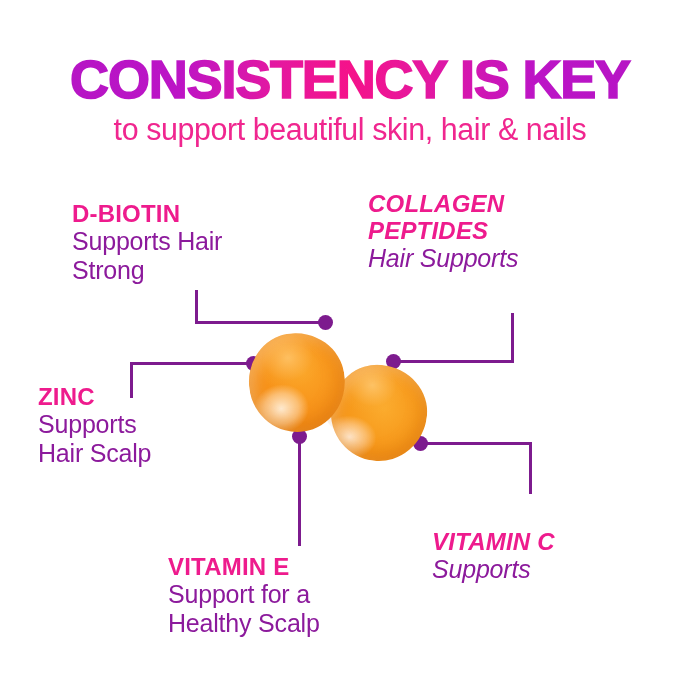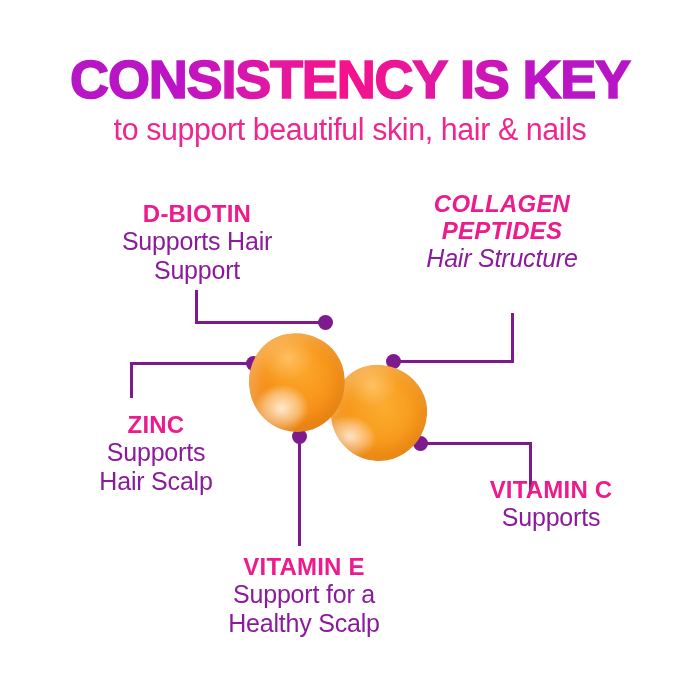--- a/index.html
+++ b/index.html
@@ -27,37 +27,37 @@
   }
   #subtitle{
     position:absolute;left:0;top:112px;width:700px;text-align:center;
     font-family:"Liberation Sans", sans-serif;
     font-size:31px;line-height:36px;font-weight:normal;
     color:#f0268f;letter-spacing:-0.4px;white-space:nowrap;
     transform:scaleX(0.98);
   }
 
   
-  .callout{position:absolute;text-align:center;}
+  .callout{position:absolute;}
   .c-head{
     font-family:"Liberation Sans", sans-serif;
     font-weight:bold;font-size:24px;line-height:27px;
     color:#ee1b8d;letter-spacing:0.2px;white-space:nowrap;
   }
   .c-body{
     font-family:"Liberation Sans", sans-serif;
     font-weight:normal;font-size:25px;line-height:29px;
     color:#8c1a9c;letter-spacing:-0.2px;white-space:nowrap;
   }
 
   #co-biotin  {left:72px; top:200px; width:250px;}
   #co-collagen{left:368px;top:190px; width:268px;font-style:italic;}
-  #co-zinc    {left:38px; top:411px; width:236px;}
-  #co-vitE    {left:178px;top:553px; width:252px;}
-  #co-vitC    {left:432px;top:476px; width:238px;}
+  #co-zinc    {left:38px; top:383px; width:236px;}
+  #co-vitE    {left:168px;top:553px; width:252px;}
+  #co-vitC    {left:432px;top:528px; width:238px;font-style:italic;}
 
   
   .ln{position:absolute;background:#7d1b8e;}
   .ln.h{height:3px;}
   .ln.v{width:3px;}
   .dot{
     position:absolute;width:15px;height:15px;border-radius:50%;
     background:#7d1b8e;
   }
 
@@ -120,27 +120,27 @@
 
   <div id="gummies">
     <div id="gummy-shadow"></div>
     <div class="gummy" id="gummy-b"></div>
     <div class="gummy" id="gummy-a"></div>
   </div>
 
   <div class="callout" id="co-biotin">
     <div class="c-head">D-BIOTIN</div>
     <div class="c-body">Supports Hair</div>
-    <div class="c-body">Support</div>
+    <div class="c-body">Strong</div>
   </div>
 
   <div class="callout" id="co-collagen">
     <div class="c-head">COLLAGEN</div>
     <div class="c-head">PEPTIDES</div>
-    <div class="c-body">Hair Structure</div>
+    <div class="c-body">Hair Supports</div>
   </div>
 
   <div class="callout" id="co-zinc">
     <div class="c-head">ZINC</div>
     <div class="c-body">Supports</div>
     <div class="c-body">Hair Scalp</div>
   </div>
 
   <div class="callout" id="co-vitE">
     <div class="c-head">VITAMIN E</div>

